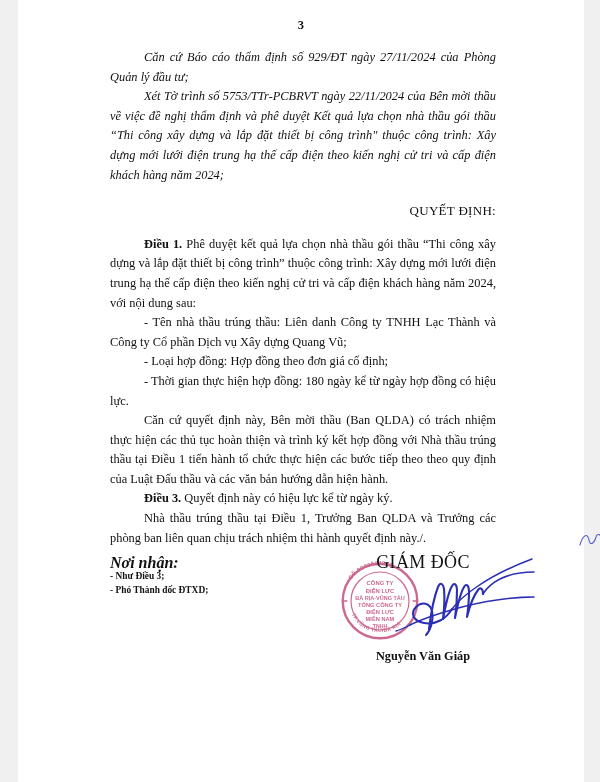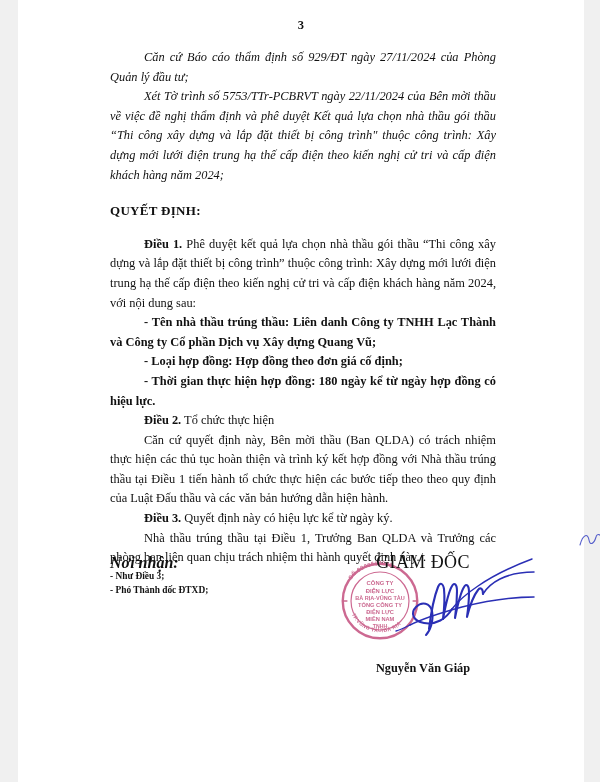--- a/index.html
+++ b/index.html
@@ -58,30 +58,29 @@
 
   .para {
     margin: 0 0 0 0;
     text-indent: 34px;
     text-align: justify;
   }
   .para.it { font-style: italic; }
   .para.dash {
     text-indent: 0;
     padding-left: 34px;
-    font-weight: bold;
   }
   .para.dash.hang {
     padding-left: 0;
     text-indent: 34px;
   }
 
   .heading-center {
-    text-align: left;
-    font-weight: 700;
+    text-align: right;
+    font-weight: 400;
     font-size: 13px;
     letter-spacing: .3px;
     margin: 16px 0 14px 0;
     text-indent: 0;
   }
 
   b.article { font-weight: 700; }
   i.it { font-style: italic; }
 
   
@@ -126,21 +125,21 @@
   .sig-art {
     position: relative;
     width: 182px;
     height: 74px;
   }
   .sig-name {
     font-weight: 700;
     font-size: 12.3px;
     position: relative;
     z-index: 4;
-    margin-top: 14px;
+    margin-top: 2px;
   }
 
   
   .stamp {
     position: absolute;
     left: 2px;
     top: -18px;
     width: 92px;
     height: 92px;
     z-index: 2;
@@ -184,21 +183,20 @@
 
       <p class="para"><b class="article">Điều 1.</b><span> Phê duyệt kết quả lựa chọn nhà thầu gói thầu “Thi công xây dựng và lắp đặt thiết bị công trình” thuộc công trình: Xây dựng mới lưới điện trung hạ thế cấp điện theo kiến nghị cử tri và cấp điện khách hàng năm 2024, với nội dung sau:</span></p>
 
       <p class="para dash hang">- Tên nhà thầu trúng thầu: Liên danh Công ty TNHH Lạc Thành và Công ty Cổ phần Dịch vụ Xây dựng Quang Vũ;</p>
 
 
       <p class="para dash hang">- Loại hợp đồng: Hợp đồng theo đơn giá cố định;</p>
 
       <p class="para dash hang">- Thời gian thực hiện hợp đồng: 180 ngày kể từ ngày hợp đồng có hiệu lực.</p>
 
-      <p class="para"><b class="article">Điều 2.</b><span> Tổ chức thực hiện</span></p>
 
       <p class="para">Căn cứ quyết định này, Bên mời thầu (Ban QLDA) có trách nhiệm thực hiện các thủ tục hoàn thiện và trình ký kết hợp đồng với Nhà thầu trúng thầu tại Điều 1 tiến hành tổ chức thực hiện các bước tiếp theo theo quy định của Luật Đấu thầu và các văn bản hướng dẫn hiện hành.</p>
 
       <p class="para"><b class="article">Điều 3.</b><span> Quyết định này có hiệu lực kể từ ngày ký.</span></p>
 
       <p class="para">Nhà thầu trúng thầu tại Điều 1, Trưởng Ban QLDA và Trưởng các phòng ban liên quan chịu trách nhiệm thi hành quyết định này./.</p>
 
     </div>
 
     <div class="footer-zone">

